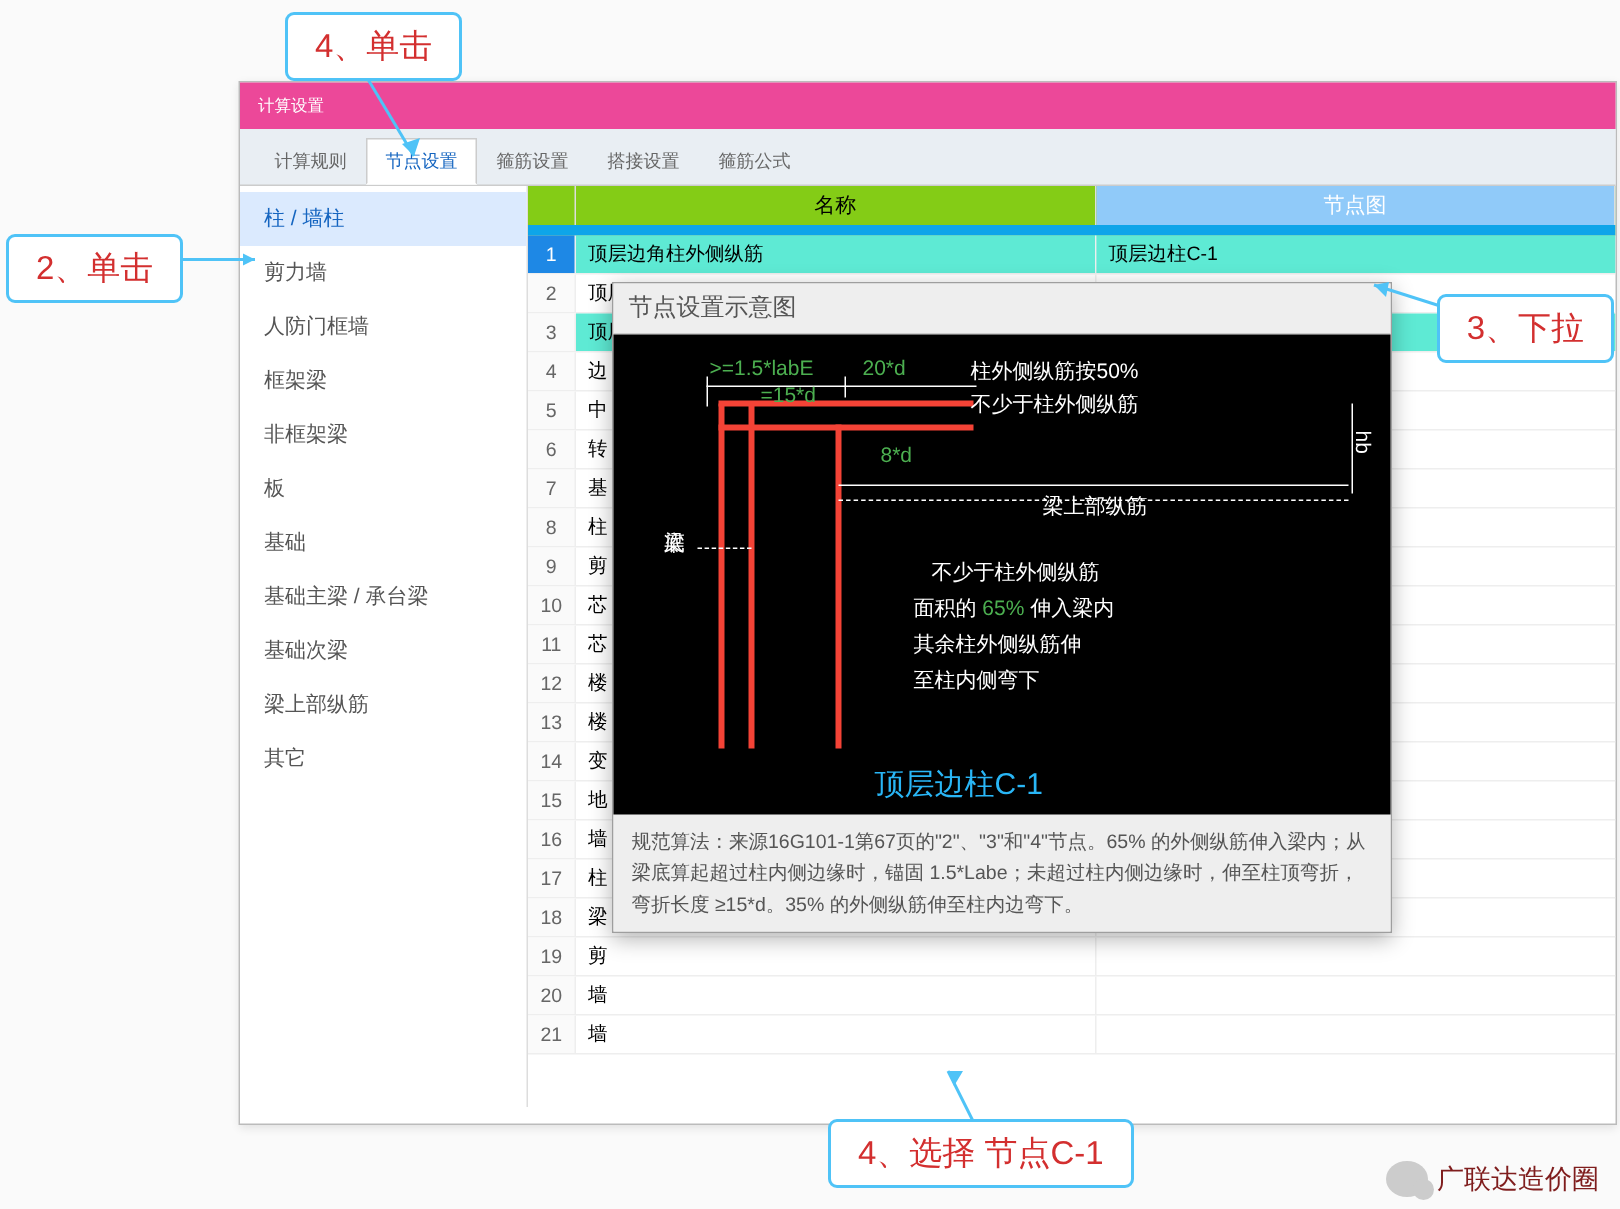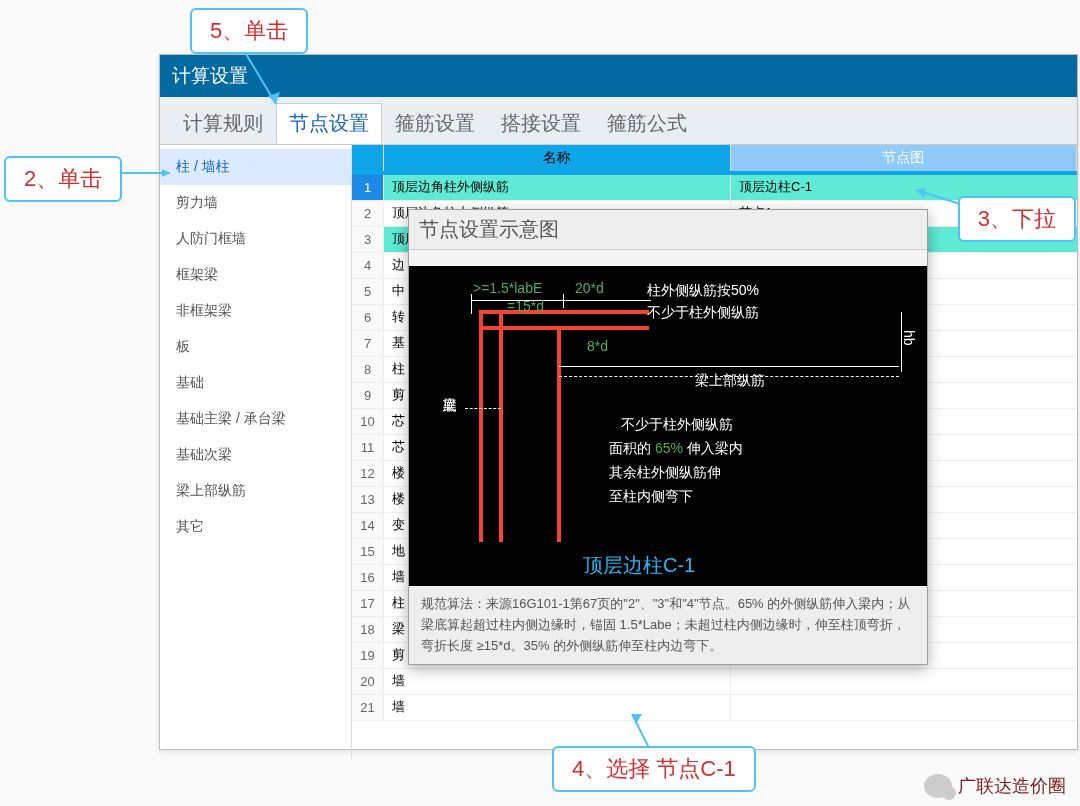--- a/index.html
+++ b/index.html
@@ -5,62 +5,62 @@
   * { box-sizing: border-box; margin: 0; padding: 0; }
   body { font-family: "Microsoft YaHei", Arial, sans-serif; font-size: 13px; background: #fafafa; width: 1080px; height: 806px; position: relative; overflow: hidden; }
 
   .callout { position: absolute; border: 2px solid #4fc3f7; border-radius: 6px; background: #fff; color: #d32f2f; font-size: 22px; padding: 6px 18px; z-index: 100; }
   .callout-1 { top: 8px; left: 190px; }
   .callout-2 { top: 156px; left: 4px; }
   .callout-3 { top: 196px; right: 4px; }
   .callout-4 { bottom: 14px; left: 552px; }
 
   .window { position: absolute; top: 54px; left: 159px; right: 2px; bottom: 56px; border: 1px solid #bbb; background: #fff; box-shadow: 0 2px 6px rgba(0,0,0,0.1); }
-  .titlebar { background: #0369a1; color: #fff; padding: 8px 12px; font-size: 19px; }
+  .titlebar { background: #ec4899; color: #fff; padding: 8px 12px; font-size: 11px; }
   .tabstrip { background: #e9eef3; border-bottom: 1px solid #ccc; padding: 6px 10px 0 10px; display: flex; }
-  .tab { padding: 6px 12px; color: #666; border: 1px solid transparent; cursor: pointer; font-size: 20px; }
+  .tab { padding: 6px 12px; color: #666; border: 1px solid transparent; cursor: pointer; font-size: 12px; }
   .tab.active { background: #fff; border: 1px solid #ccc; border-bottom-color: #fff; color: #1565c0; font-weight: 500; }
 
   .body { display: flex; height: calc(100% - 80px); }
   .sidebar { width: 192px; border-right: 1px solid #ddd; padding: 4px 0; }
   .side-item { padding: 9px 16px; color: #555; cursor: pointer; font-size: 14px; }
   .side-item.active { background: #dbeafe; color: #1565c0; }
 
   .main { flex: 1; position: relative; overflow: hidden; }
-  .grid-head { display: flex; background: #0ea5e9; border-bottom: 4px solid #0ea5e9; }
+  .grid-head { display: flex; background: #84cc16; border-bottom: 7px solid #0ea5e9; }
   .grid-head .col-num { width: 32px; border-right: 1px solid #ddd; }
   .grid-head .col { flex: 1; padding: 4px; text-align: center; border-right: 1px solid #ddd; font-size: 14px; }
   .grid-head .col.diag { background: #90caf9; color: #fff; }
   .grid-row { display: flex; border-bottom: 1px solid #eee; font-size: 13px; height: 26px; align-items: stretch; }
   .grid-row .num { width: 32px; text-align: center; color: #666; border-right: 1px solid #eee; background: #fafafa; line-height: 26px; }
   .grid-row .name { flex: 1; padding: 3px 8px; border-right: 1px solid #eee; white-space: nowrap; overflow: hidden; }
   .grid-row .val { flex: 1; padding: 3px 8px; }
   .grid-row.sel .num { background: #1e88e5; color: #fff; }
   .grid-row.sel .name, .grid-row.sel .val { background: #fff9c4; }
   .grid-row.hl .name, .grid-row.hl .val { background: #5eead4; }
 
   .popup { position: absolute; top: 64px; left: 56px; width: 520px; background: #f5f5f5; border: 1px solid #9e9e9e; box-shadow: 0 4px 14px rgba(0,0,0,0.3); z-index: 50; }
-  .popup-title { padding: 6px 10px; color: #555; font-size: 20px; background: #eee; border-bottom: 1px solid #ccc; }
-  .diagram { background: #000; color: #fff; height: 320px; position: relative; font-size: 14px; margin-top: 16px; }
+  .popup-title { padding: 6px 10px; color: #555; font-size: 16px; background: #eee; border-bottom: 1px solid #ccc; }
+  .diagram { background: #000; color: #fff; height: 320px; position: relative; font-size: 14px; }
   .dlabel { position: absolute; white-space: nowrap; }
   .green { color: #4caf50; }
   .cyan { color: #29b6f6; font-size: 20px; }
   .redline { position: absolute; background: #f44336; }
   .whiteline { position: absolute; background: #fff; }
   .popup-foot { padding: 8px 12px; color: #555; font-size: 13px; line-height: 1.6; background: #eee; }
 
   svg.pointer { position: absolute; z-index: 90; pointer-events: none; }
   .watermark { position: absolute; right: 14px; bottom: 8px; color: #7f1d1d; font-size: 18px; display: flex; align-items: center; gap: 6px; }
   .wechat-icon { width: 28px; height: 24px; background: #ccc; border-radius: 50%; position: relative; }
   .wechat-icon::after { content: ""; position: absolute; width: 14px; height: 14px; background: #ccc; border-radius: 50%; right: -4px; bottom: -2px; }
 </style>
 </head>
 <body>
 
-<div class="callout callout-1">5、单击</div>
+<div class="callout callout-1">4、单击</div>
 <div class="callout callout-2">2、单击</div>
 <div class="callout callout-3">3、下拉</div>
 <div class="callout callout-4">4、选择 节点C-1</div>
 
 <svg class="pointer" style="top:40px;left:230px" width="60" height="70">
     <line x1="10" y1="4" x2="46" y2="64" stroke="#4fc3f7" stroke-width="2"></line>
     <polygon points="46,64 38,56 50,52" fill="#4fc3f7"></polygon>
   </svg>
 <svg class="pointer" style="top:168px;left:120px" width="60" height="10">
     <line x1="0" y1="5" x2="50" y2="5" stroke="#4fc3f7" stroke-width="2"></line>

